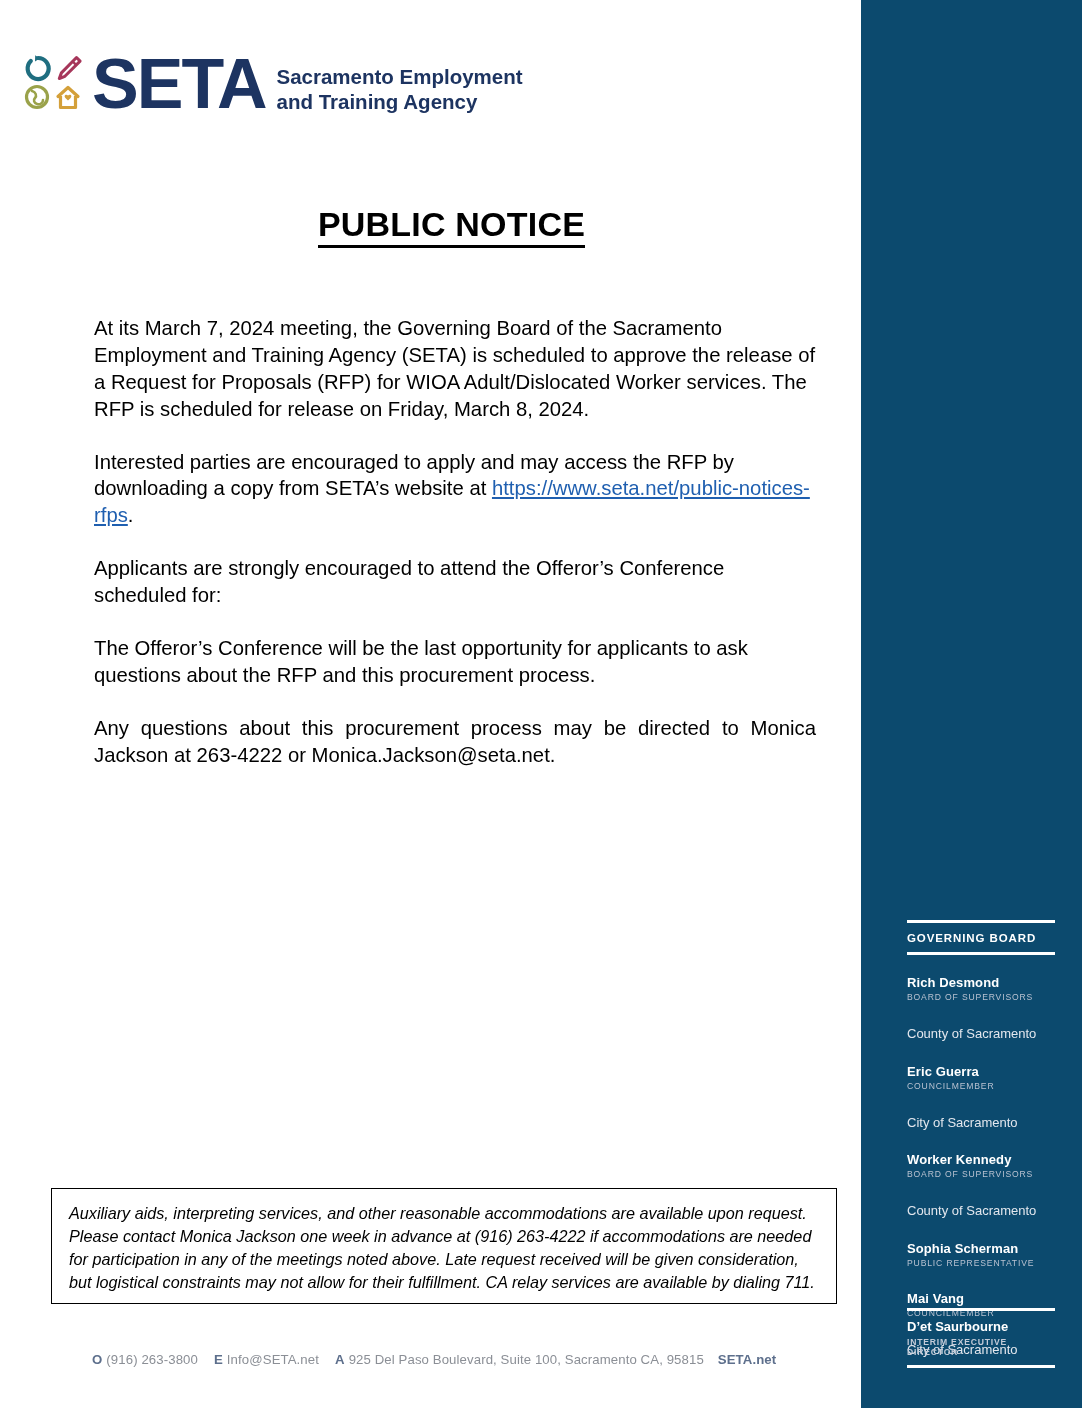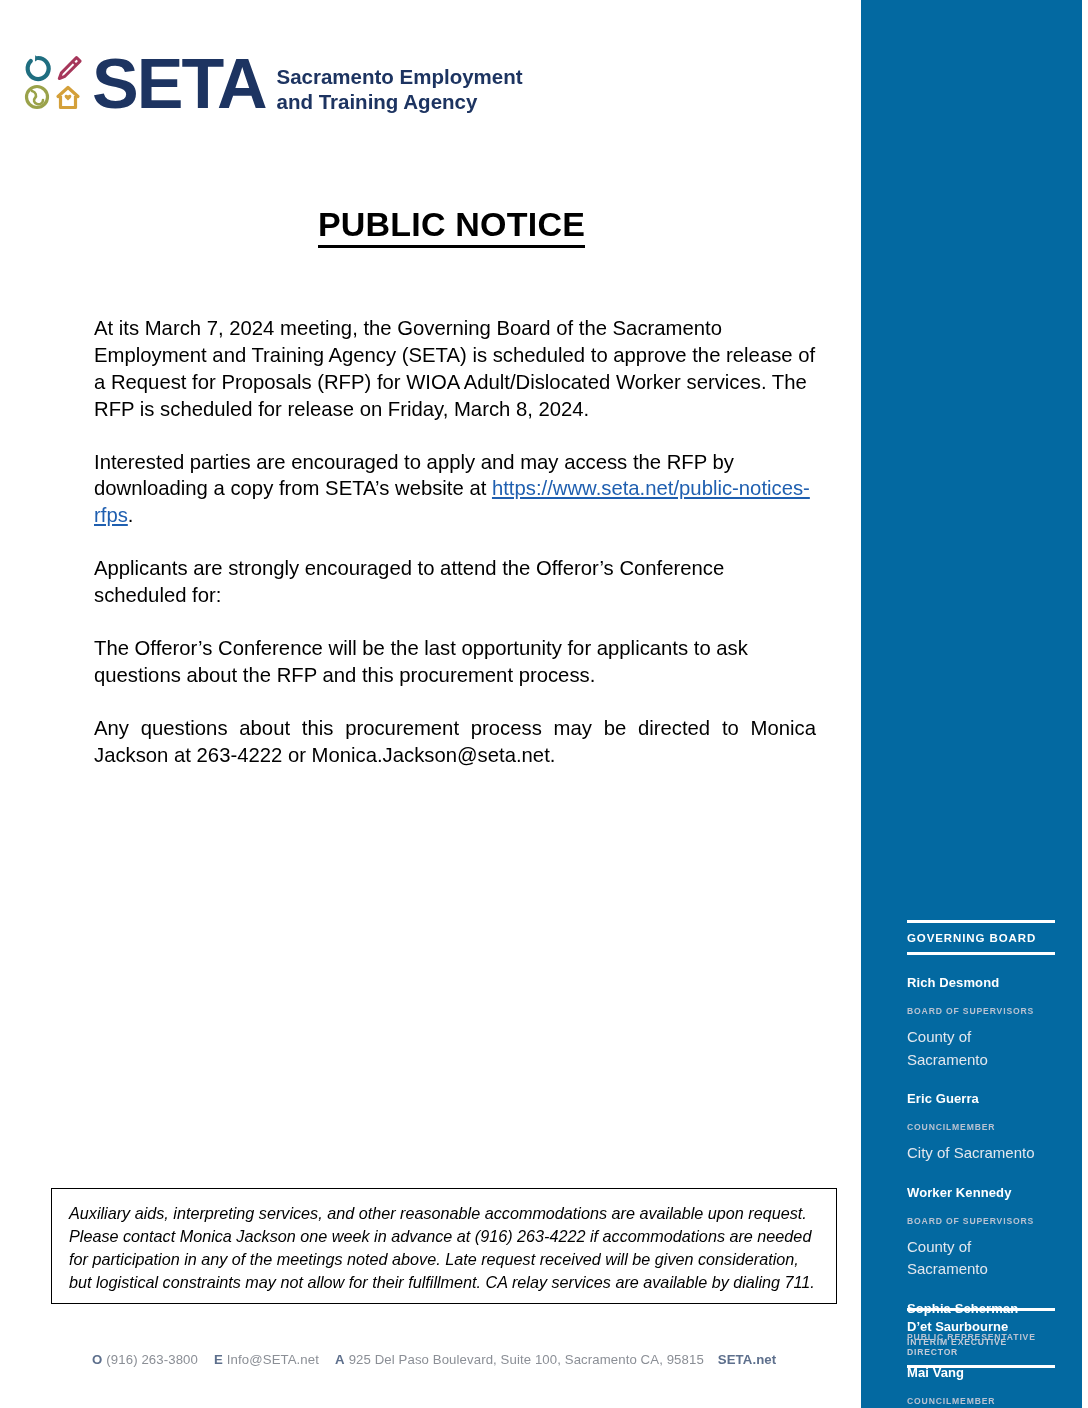--- a/index.html
+++ b/index.html
@@ -19,21 +19,21 @@
     overflow: hidden;
   }
 
   
   .sidebar {
     position: absolute;
     left: 861px;
     top: 0;
     width: 221px;
     height: 1408px;
-    background: #0369a1;
+    background: #0c4a6e;
   }
   .sidebar-edge {
     position: absolute;
     left: 1082px;
     top: 0;
     width: 6px;
     height: 1408px;
     background: #ffffff;
   }
   .board-block {
@@ -60,30 +60,30 @@
   .member-name {
     color: #ffffff;
     font-size: 13px;
     font-weight: bold;
     letter-spacing: 0.1px;
     line-height: 1.25;
   }
   .member-role {
     color: #b9c2d1;
     font-size: 8.6px;
-    font-weight: bold;
+    font-weight: normal;
     letter-spacing: 0.85px;
     line-height: 1.6;
-    margin-top: 14px;
+    margin-top: 0;
   }
   .member-org {
     color: #e3e7ee;
-    font-size: 15px;
+    font-size: 13px;
     line-height: 1.5;
-    margin-top: 7px;
+    margin-top: 19px;
   }
   .exec-block {
     position: absolute;
     left: 46px;
     top: 1308px;
     width: 148px;
   }
   .exec-name {
     color: #ffffff;
     font-size: 13px;

